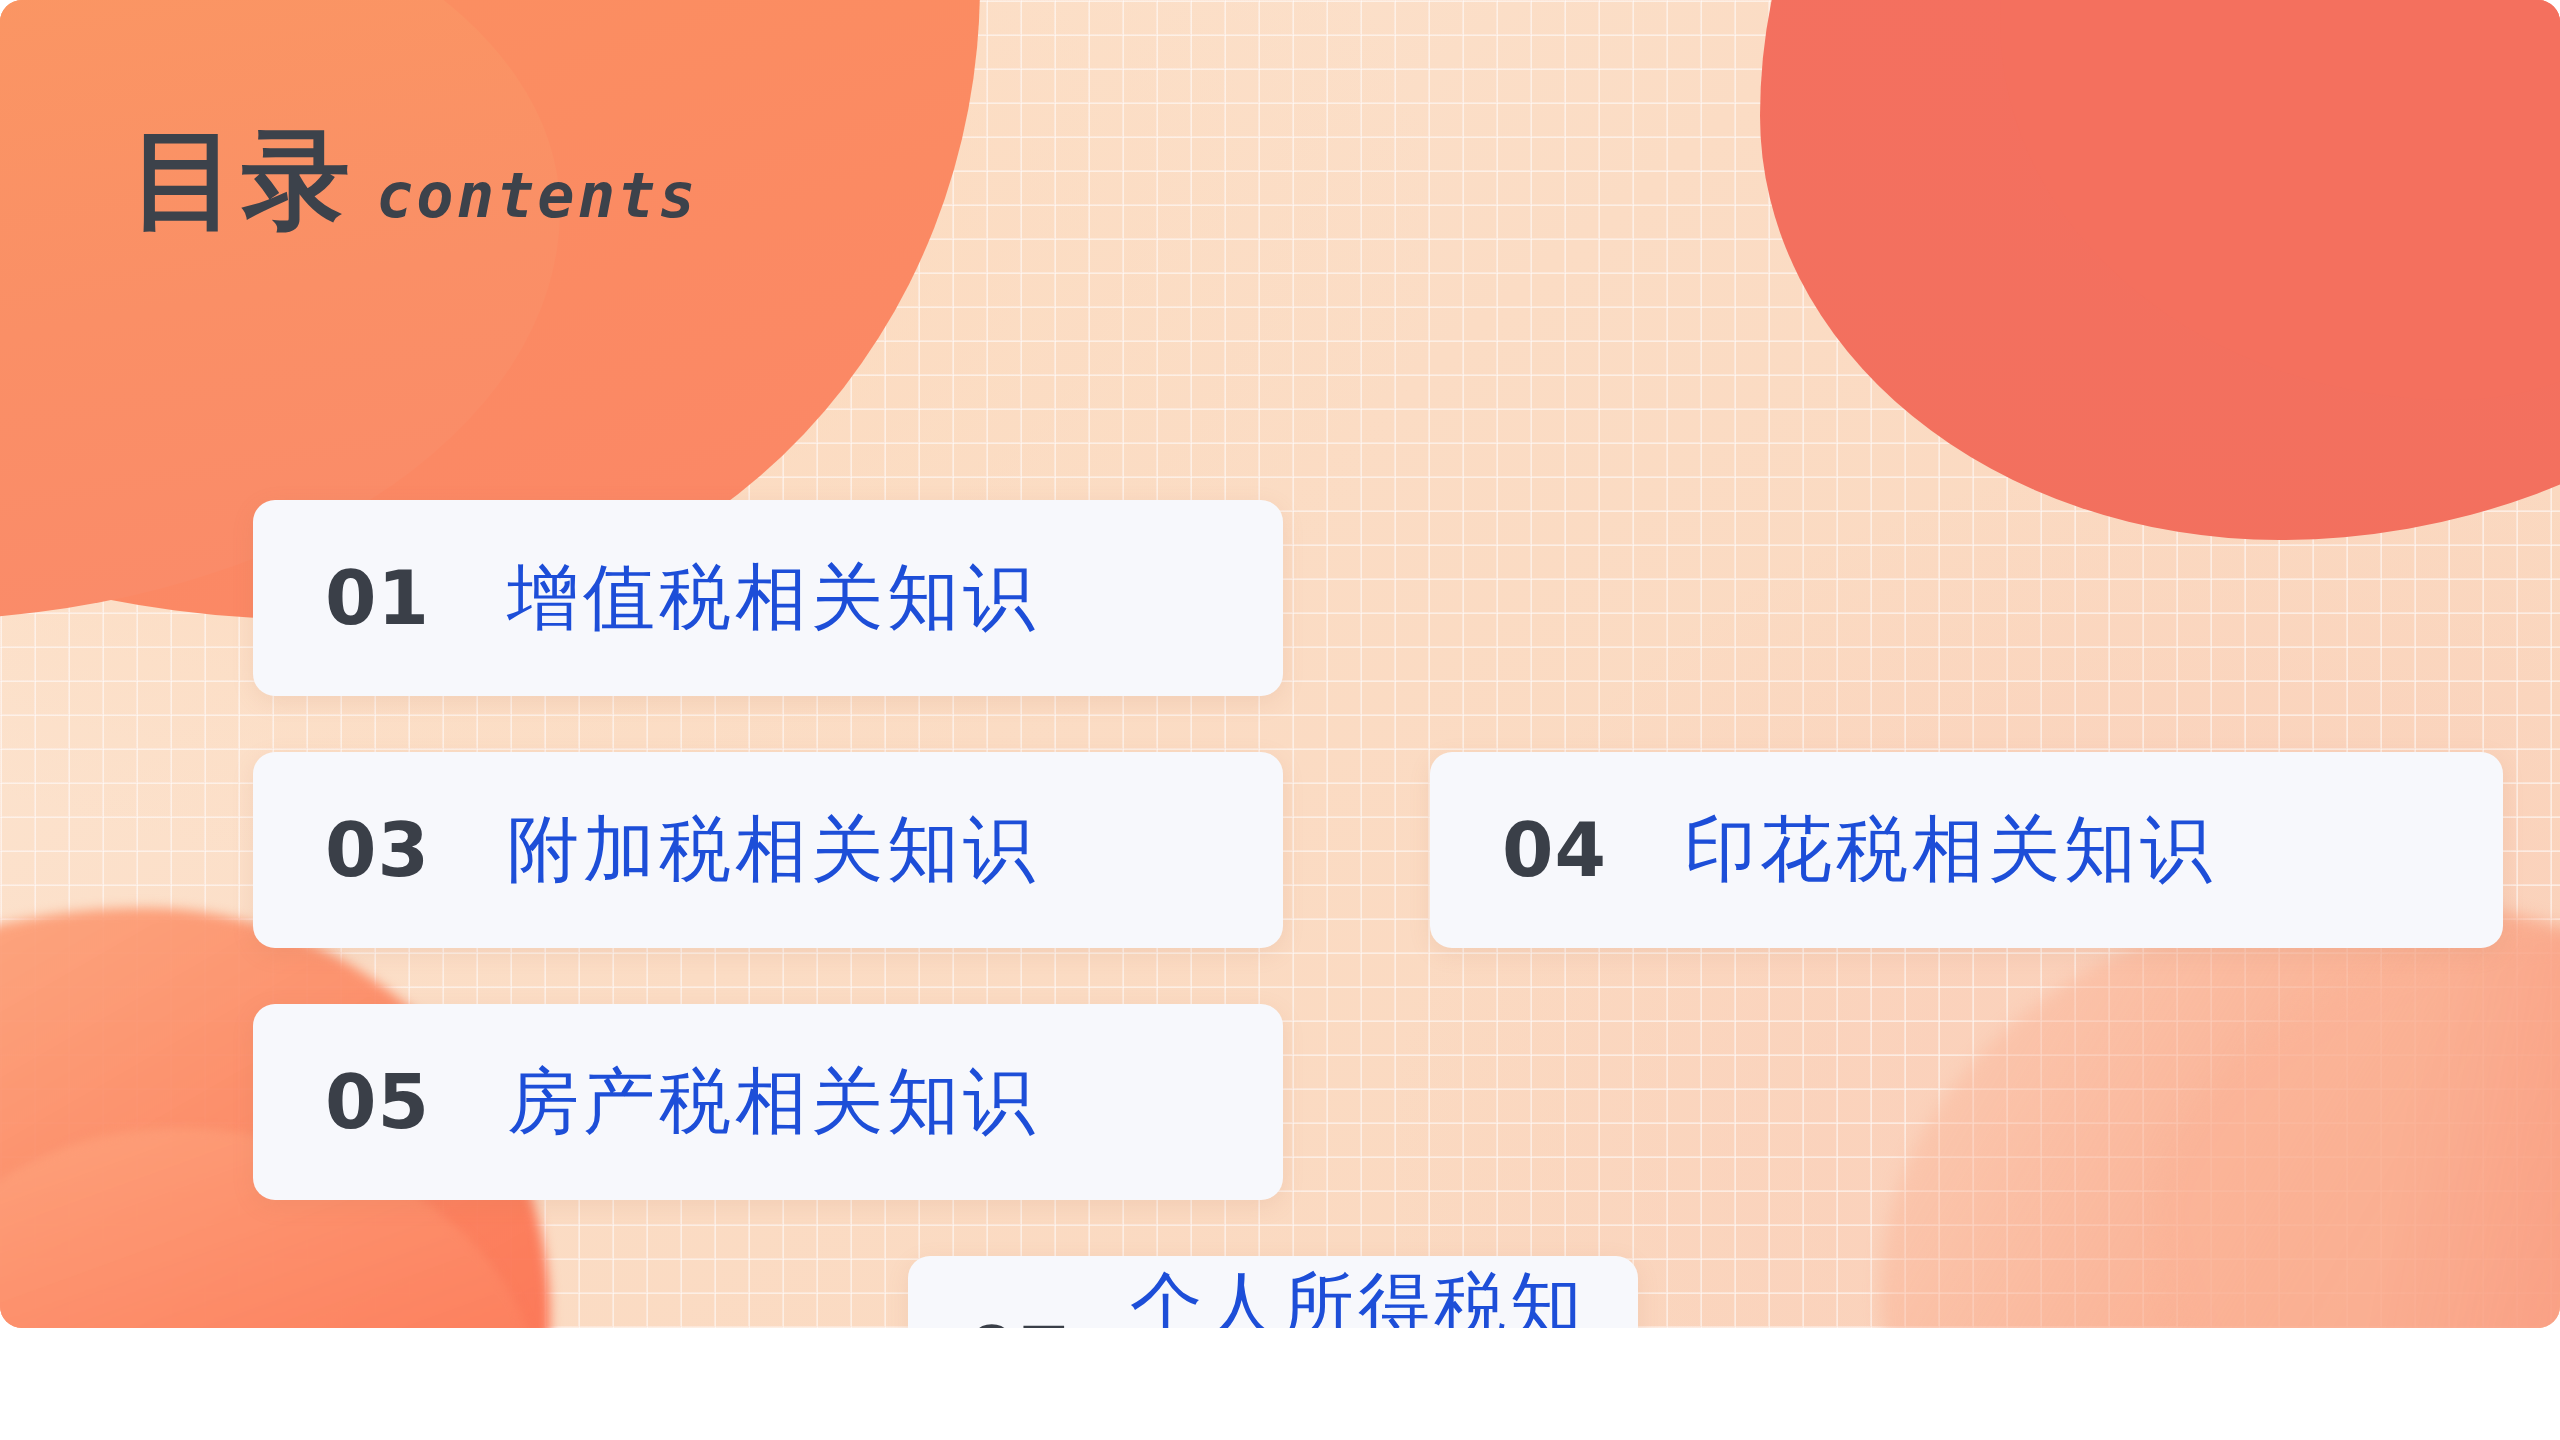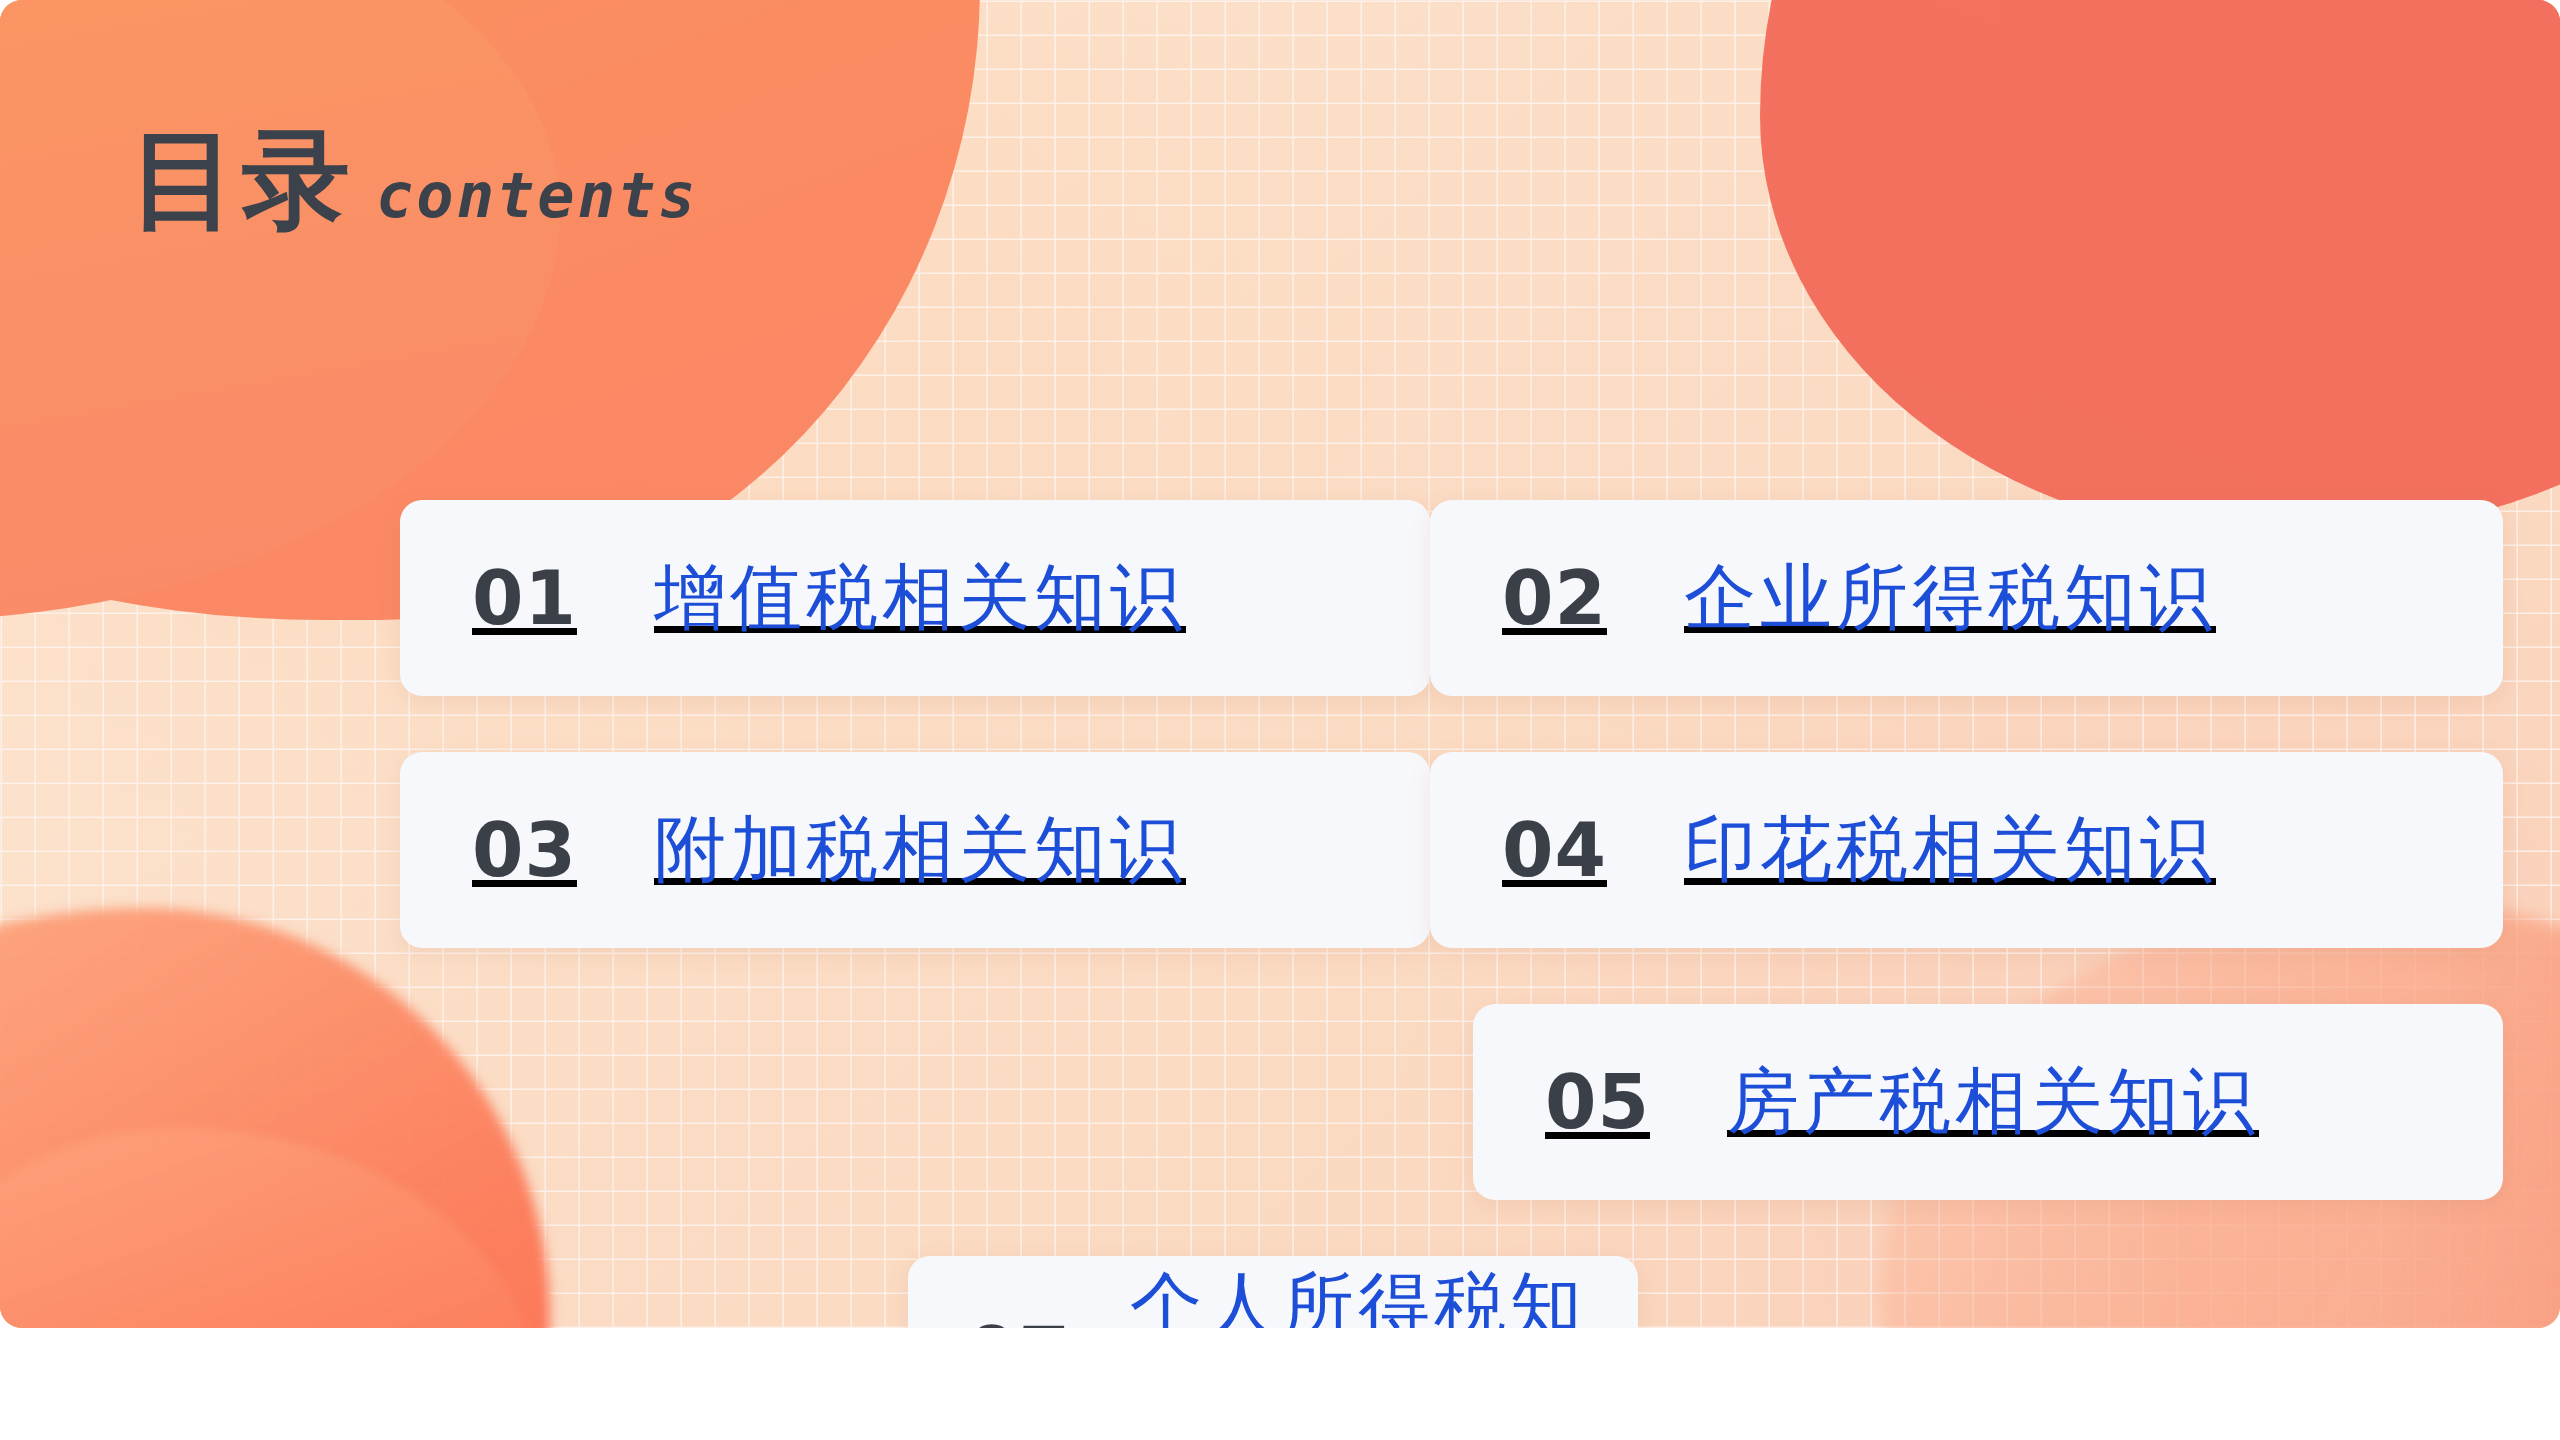--- a/index.html
+++ b/index.html
@@ -150,23 +150,22 @@
   
   .cards {
     position: absolute;
     left: 253px;
     top: 500px;
     width: 2250px;
     z-index: 4;
   }
   .row {
     display: flex;
-    justify-content: flex-end;
+    justify-content: space-between;
     margin-bottom: 56px;
-    text-decoration: underline;
   }
   .card {
     width: 1030px;
     height: 196px;
     background: #f7f8fc;
     border-radius: 22px;
     box-shadow: 0 6px 22px rgba(186, 119, 86, 0.13);
     display: flex;
     align-items: center;
     box-sizing: border-box;
@@ -228,24 +227,20 @@
     <span class="title-en">contents</span>
   </div>
 
   <div class="cards">
 
     <div class="row">
       <div class="card">
         <span class="card-num">01</span>
         <span class="card-label">增值税相关知识</span>
       </div>
-      <div class="card card-wide">
-        <span class="card-num">02</span>
-        <span class="card-label">企业所得税知识</span>
-      </div>
     </div>
 
     <div class="row">
       <div class="card">
         <span class="card-num">03</span>
         <span class="card-label">附加税相关知识</span>
       </div>
       <div class="card card-wide">
         <span class="card-num">04</span>
         <span class="card-label">印花税相关知识</span>

